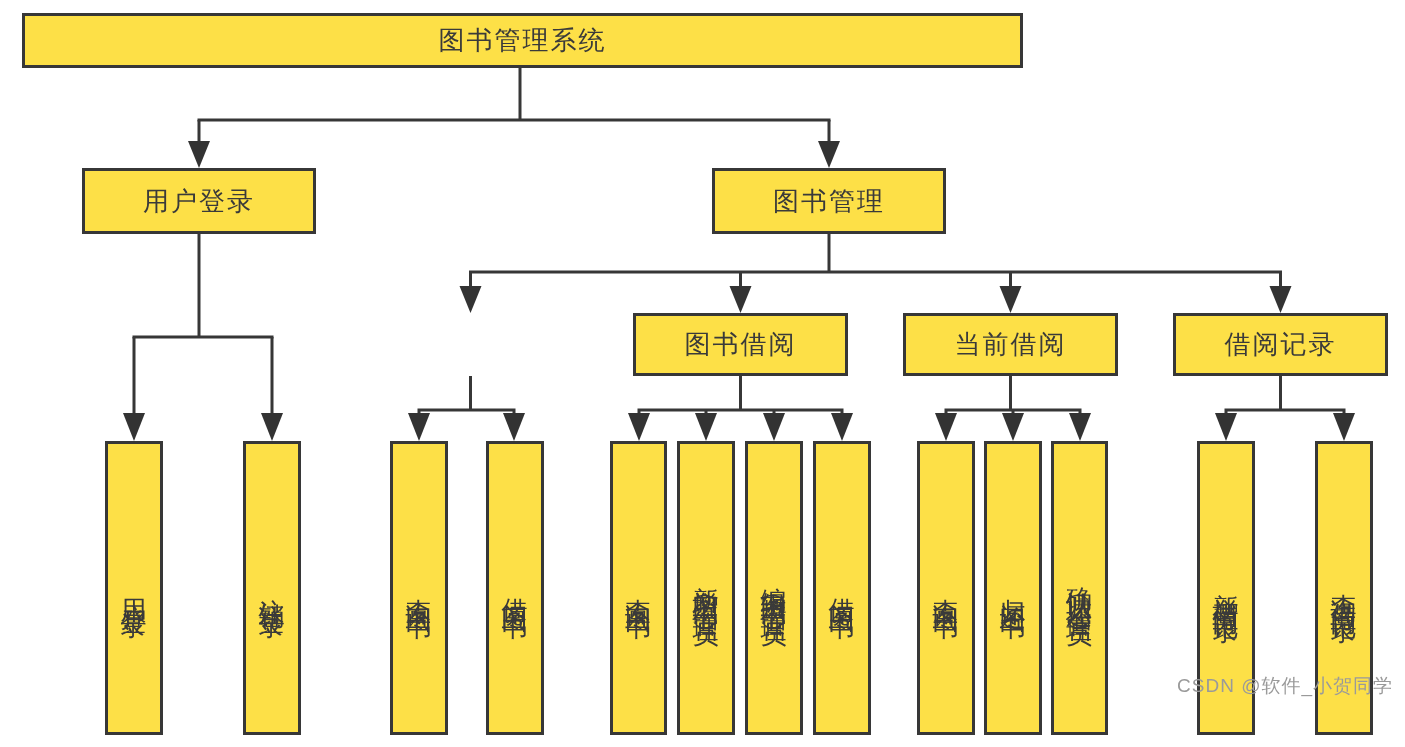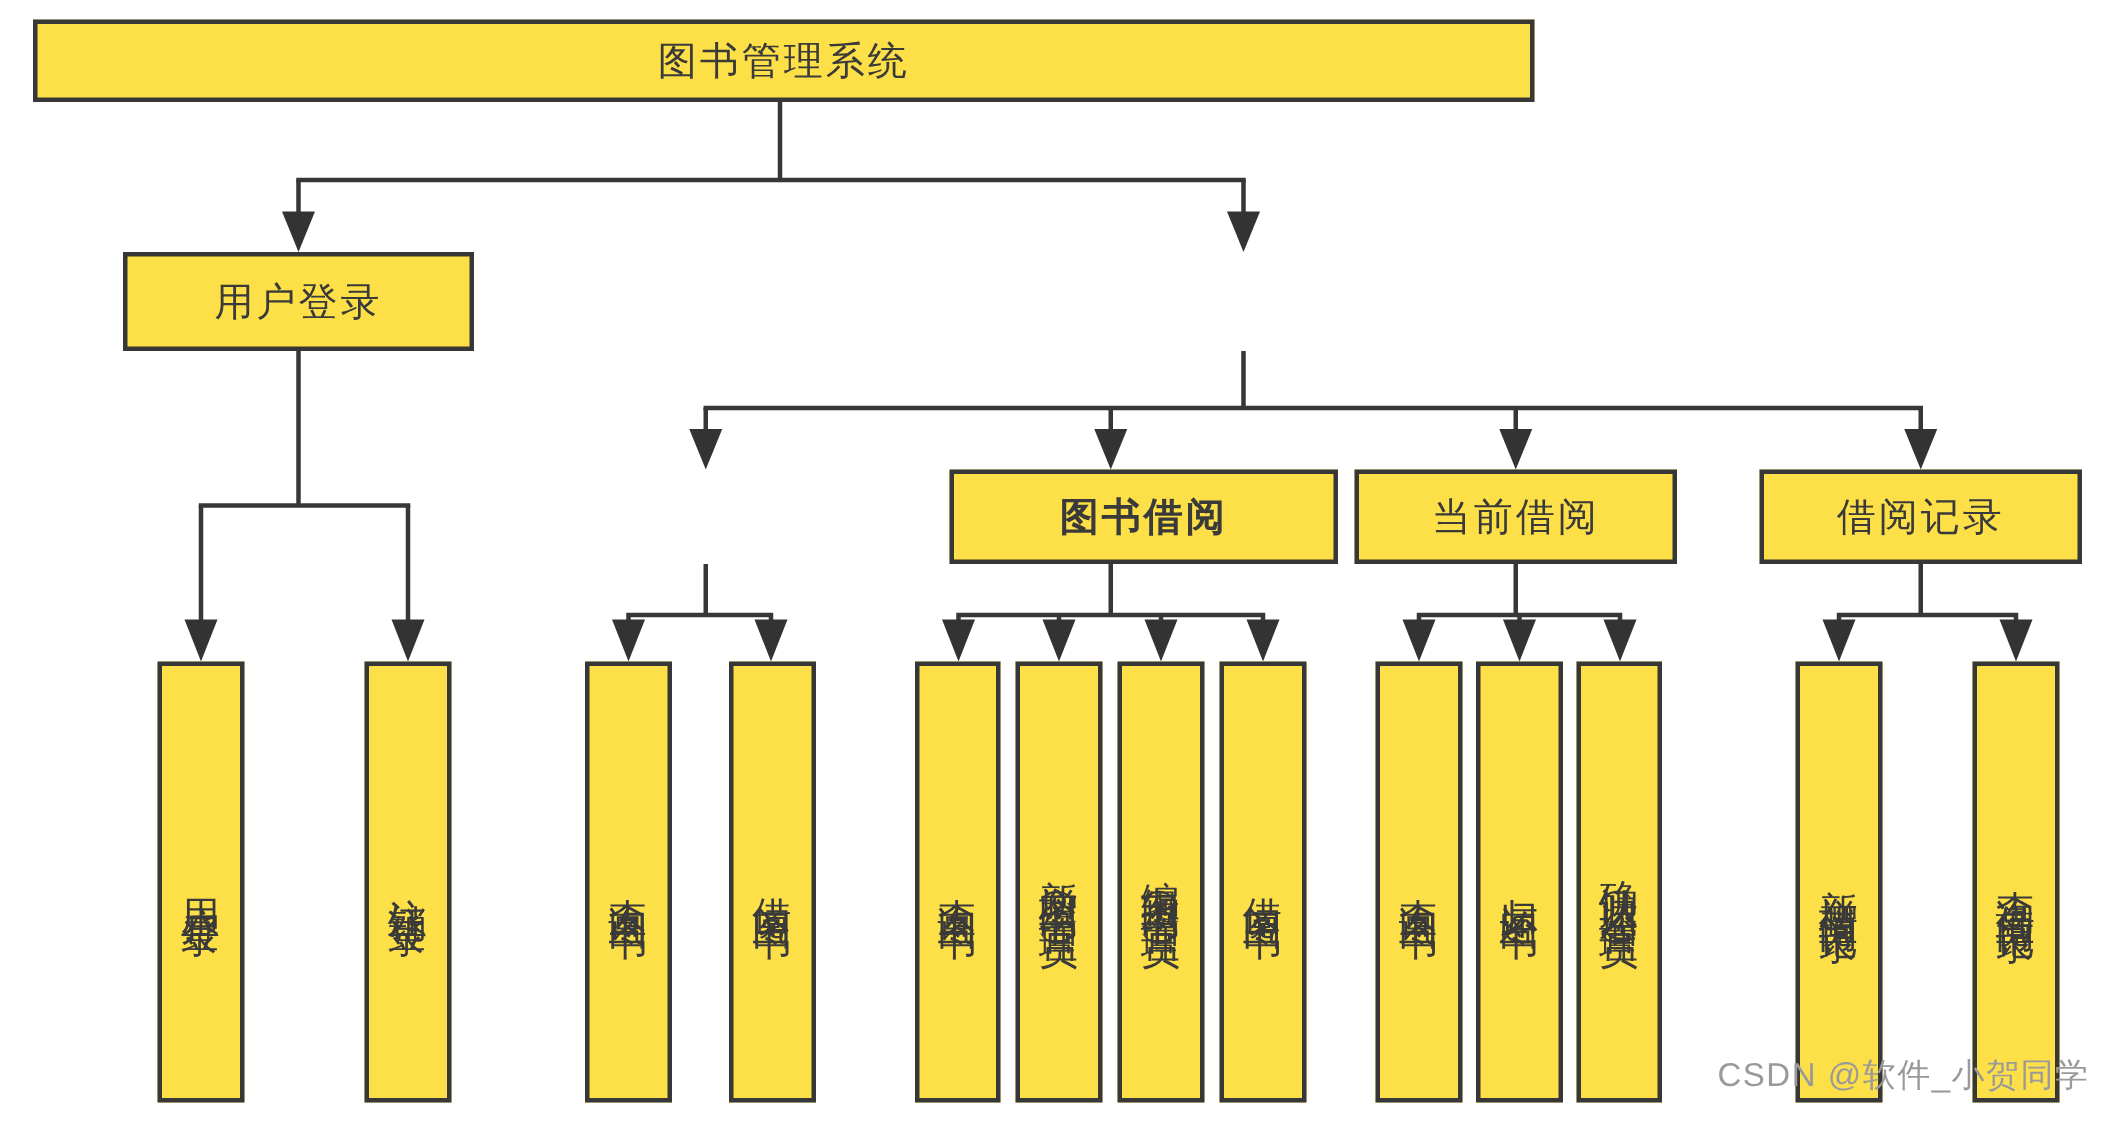--- a/index.html
+++ b/index.html
@@ -36,22 +36,22 @@
   .box.v {
     writing-mode: vertical-rl;
     text-orientation: mixed;
     letter-spacing: 5px;
     line-height: 1;
     padding: 6px 0;
   }
   .watermark {
     position: absolute;
     right: 12px;
-    top: 702px;
-    font-size: 22px;
+    top: 673px;
+    font-size: 19px;
     letter-spacing: 1px;
     color: #9a9a9a;
     z-index: 3;
     white-space: nowrap;
   }
 </style>
 </head>
 <body>
 
 <div class="stage">
@@ -102,22 +102,25 @@
     </g>
   </svg>
 
   <div class="box h" style="left:22px; top:13px; width:1001px; height:55px;">
     <span>图书管理系统</span>
   </div>
 
   <div class="box h" style="left:82px; top:168px; width:234px; height:66px;">
     <span>用户登录</span>
   </div>
+  <div class="box h" style="left:712px; top:168px; width:234px; height:66px;">
+    <span>图书管理</span>
+  </div>
 
-  <div class="box h" style="left:633px; top:313px; width:259px; height:63px;font-weight:bold;">
+  <div class="box h" style="left:633px; top:313px; width:215px; height:63px;">
     <span>图书借阅</span>
   </div>
   <div class="box h" style="left:903px; top:313px; width:215px; height:63px;">
     <span>当前借阅</span>
   </div>
   <div class="box h" style="left:1173px; top:313px; width:215px; height:63px;">
     <span>借阅记录</span>
   </div>
 
   <div class="box v" style="left:105px; top:441px; width:58px; height:294px;">

